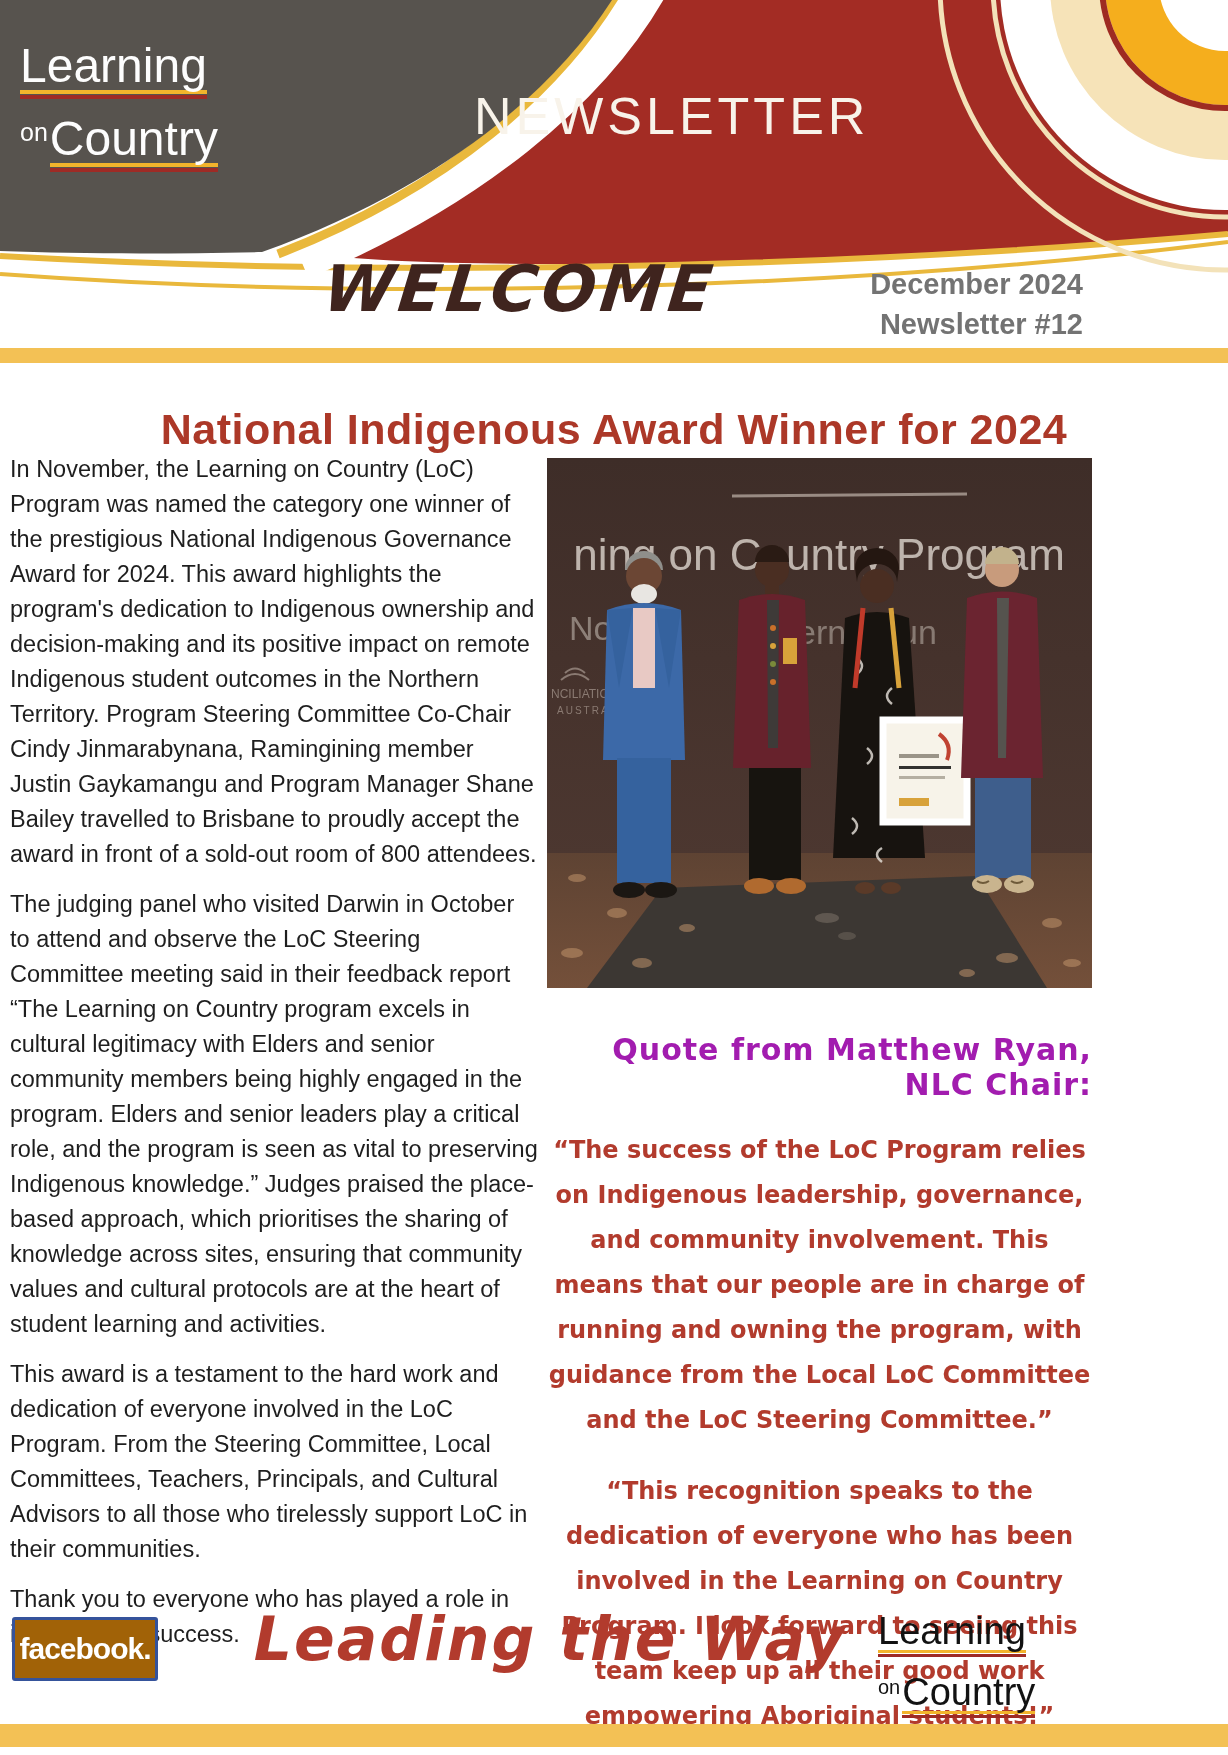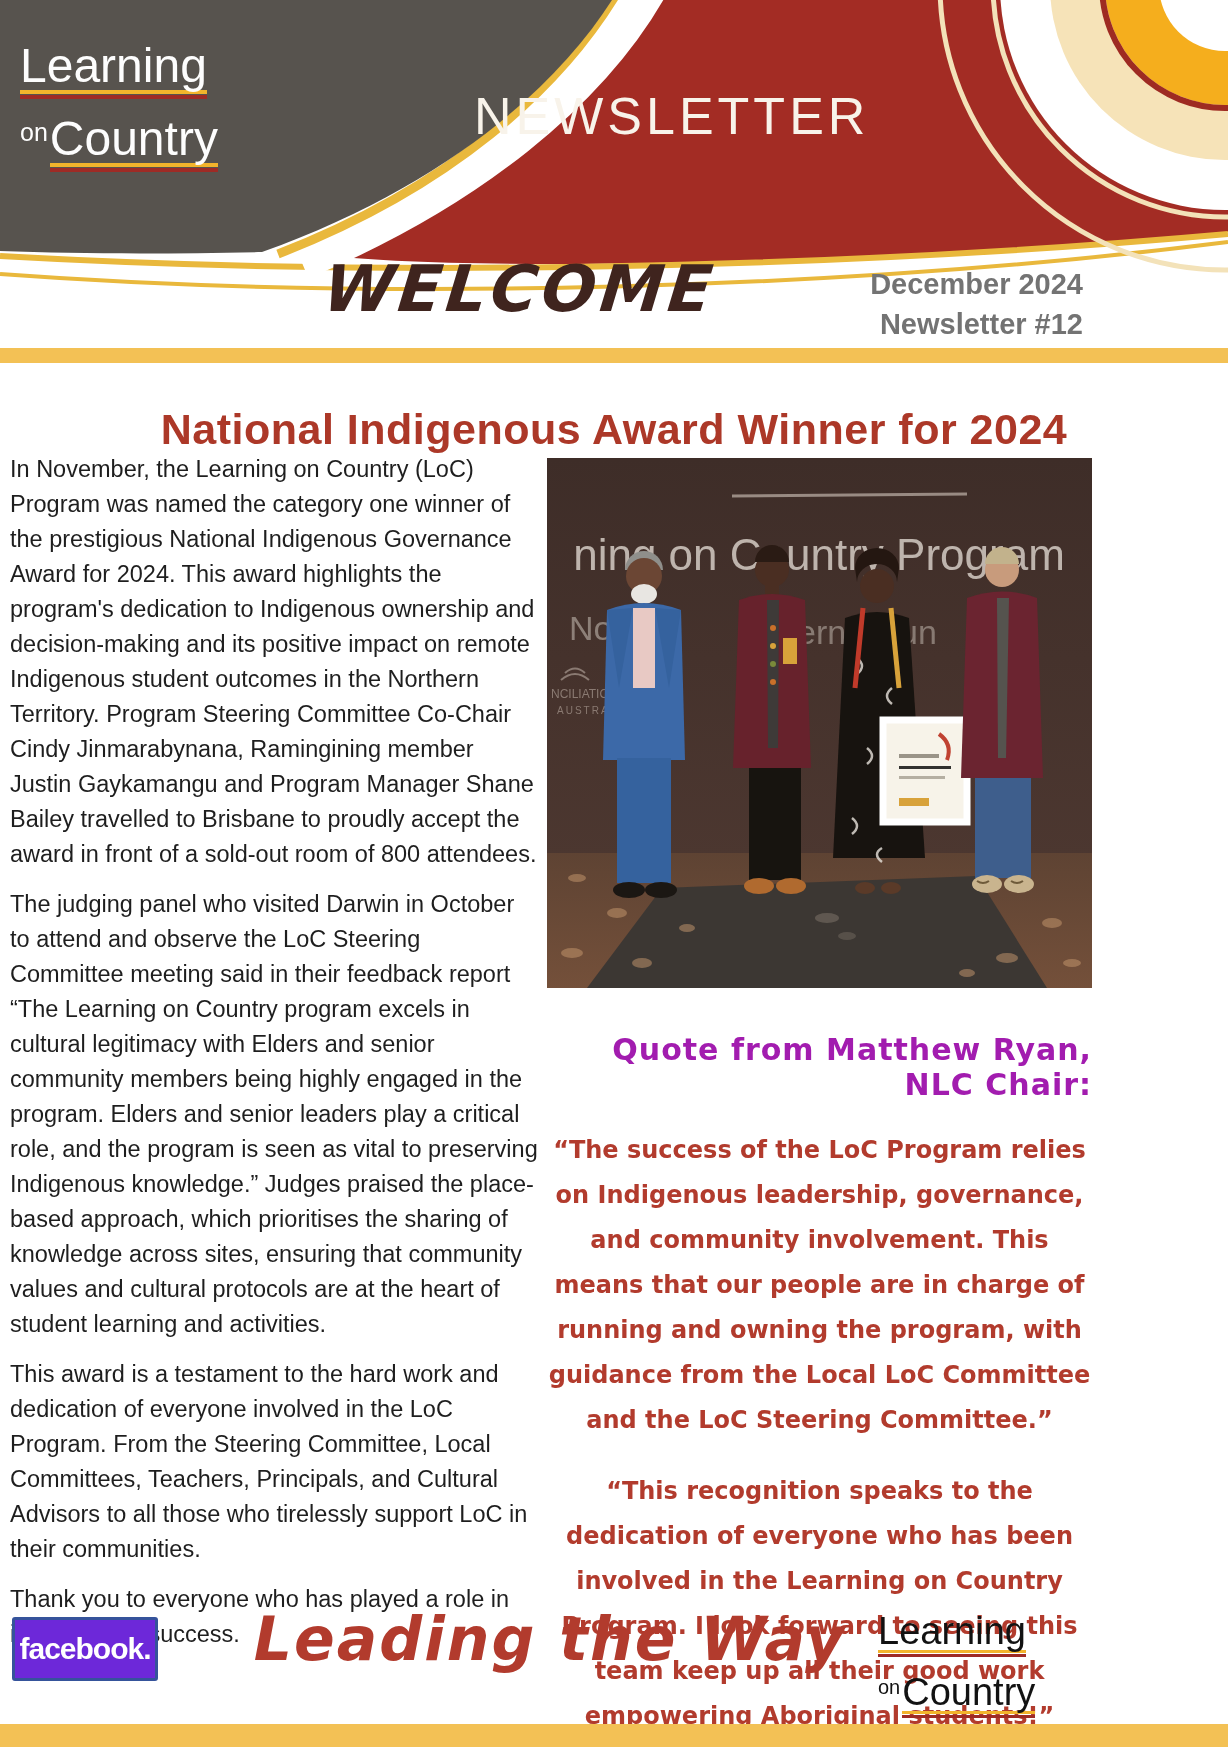--- a/index.html
+++ b/index.html
@@ -56,21 +56,21 @@
     font-family:"DejaVu Sans",sans-serif;
   }
   .quote-par{
     margin-top:26px;text-align:center;color:#B23B2D;
     font-size:24px;line-height:45px;font-weight:600;
     font-family:"DejaVu Sans",sans-serif;
   }
   
   #fb-box{
     position:absolute;left:12px;top:1617px;width:146px;height:64px;
-    background:#6d28d9;border:3px solid #35539B;border-radius:3px;
+    background:#a16207;border:3px solid #35539B;border-radius:3px;
     display:flex;align-items:center;justify-content:center;
     color:#fff;font-weight:700;font-size:30px;letter-spacing:-1px;
   }
   #fb-handle{
     position:absolute;left:12px;top:1760px;font-size:27px;color:#181818;letter-spacing:.5px;
   }
   #tagline{
     position:absolute;left:240px;top:1604px;width:620px;text-align:center;
     font-size:60px;font-weight:800;font-style:italic;letter-spacing:2px;
     color:#B23B2D;font-family:"DejaVu Sans",sans-serif;

